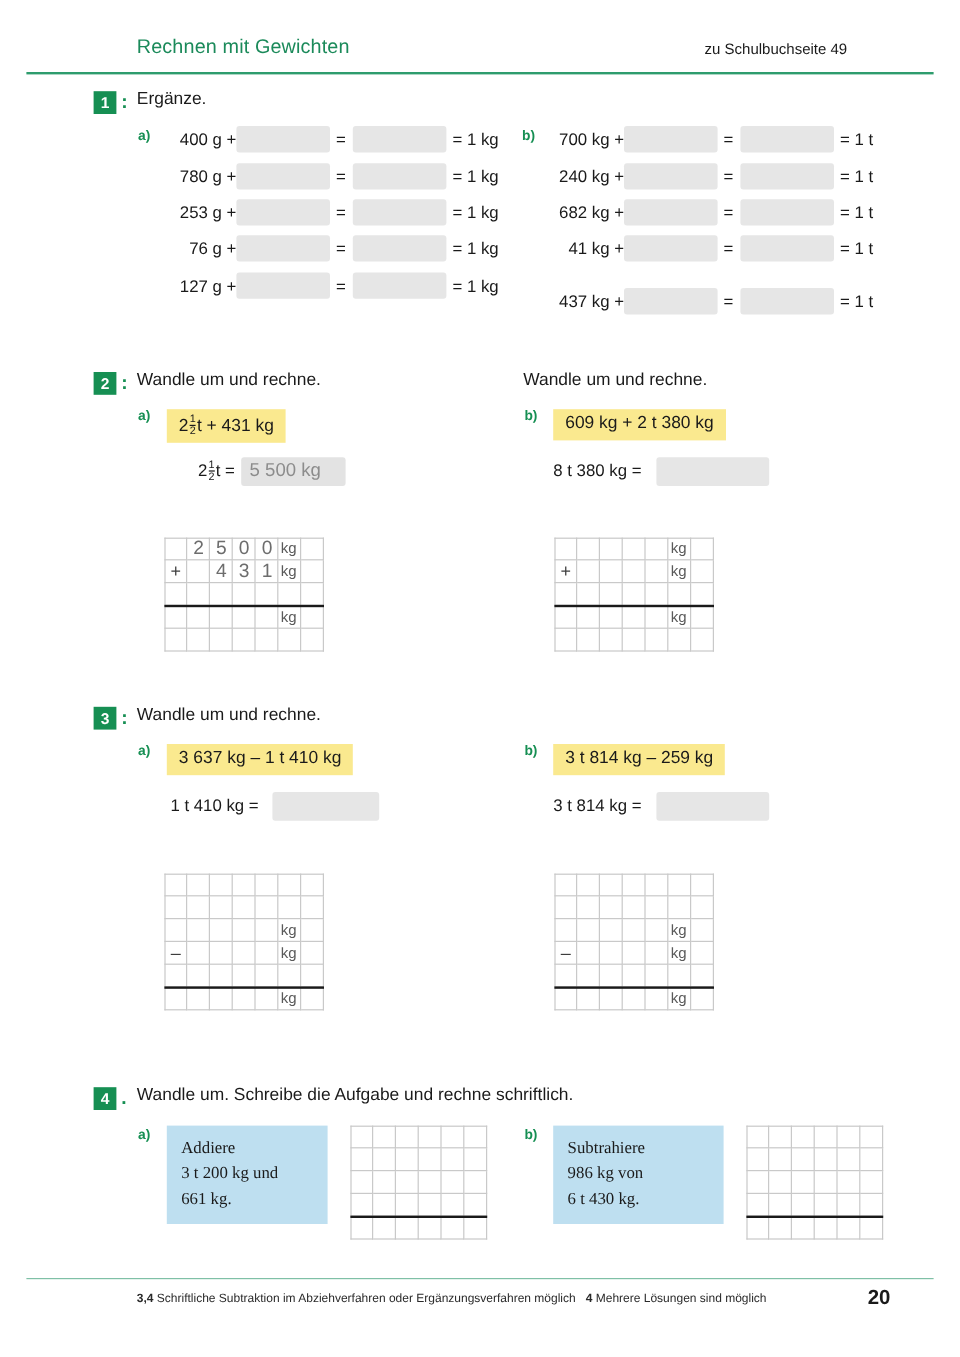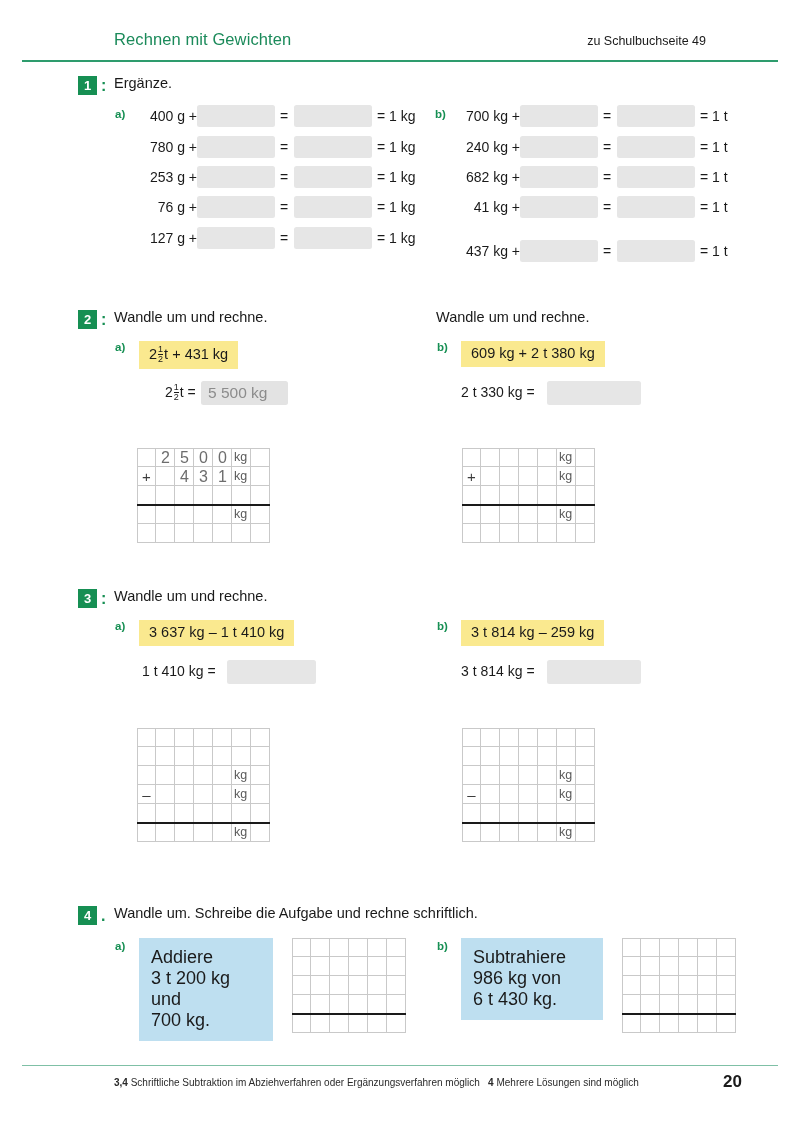--- a/index.html
+++ b/index.html
@@ -184,23 +184,24 @@
   .grid-rule {
     position: absolute;
     height: 2.2px;
     background: #1a1a1a;
   }
 
   
   .word-box {
     position: absolute;
     background: #bedff0;
-    font-size: 18px;
+    font-size: 14px;
     line-height: 21px;
     padding: 9px 12px 10px 12px;
+    font-family: Liberation Serif, serif;
   }
 
   
   .footer-rule {
     position: absolute;
     left: 22px;
     top: 1065px;
     width: 756px;
     height: 1.4px;
     background: #7fc0a6;
@@ -384,21 +385,21 @@
     <div class="grid-digit" style="left:38px;top:19px;width:19px;">4</div>
     <div class="grid-digit" style="left:57px;top:19px;width:19px;">3</div>
     <div class="grid-digit" style="left:76px;top:19px;width:19px;">1</div>
     <div class="grid-unit" style="left:97px;top:19px;">kg</div>
     <div class="grid-rule" style="left:0;top:56px;width:133px;"></div>
     <div class="grid-unit" style="left:97px;top:57px;">kg</div>
   </div>
 
   <div class="sub-label" style="left:437px;top:341px;">b)</div>
   <div class="highlight-box" style="left:461px;top:341px;">609 kg + 2 t 380 kg</div>
-  <div class="conv-line" style="left:461px;top:381px;">2 t 330 kg =</div>
+  <div class="conv-line" style="left:461px;top:381px;">8 t 380 kg =</div>
   <div class="empty-field" style="left:547px;top:381px;width:94px;"></div>
 
   <div class="calc-grid" style="left:462px;top:448px;width:133px;height:95px;">
     <div class="grid-edge-l" style="left:0;top:0;height:95px;"></div>
     <div class="grid-edge-t" style="left:0;top:0;width:133px;"></div>
     <div class="grid-cell" style="left:0;top:0;width:19px;height:19px;"></div>
     <div class="grid-cell" style="left:19px;top:0;width:19px;height:19px;"></div>
     <div class="grid-cell" style="left:38px;top:0;width:19px;height:19px;"></div>
     <div class="grid-cell" style="left:57px;top:0;width:19px;height:19px;"></div>
     <div class="grid-cell" style="left:76px;top:0;width:19px;height:19px;"></div>
@@ -562,21 +563,21 @@
 
 <div class="exercise" style="left:0;top:0;">
   <div class="ex-badge" style="left:78px;top:906px;">4</div>
   <div class="ex-colon" style="left:101px;top:906px;">.</div>
   <div class="ex-instruction" style="left:114px;top:905px;">Wandle um. Schreibe die Aufgabe und rechne schriftlich.</div>
 
   <div class="sub-label" style="left:115px;top:940px;">a)</div>
   <div class="word-box" style="left:139px;top:938px;width:134px;">
     <div>Addiere</div>
     <div>3 t 200 kg und</div>
-    <div>700 kg.</div>
+    <div>661 kg.</div>
   </div>
 
   <div class="calc-grid" style="left:292px;top:938px;width:114px;height:95px;">
     <div class="grid-edge-l" style="left:0;top:0;height:95px;"></div>
     <div class="grid-edge-t" style="left:0;top:0;width:114px;"></div>
     <div class="grid-cell" style="left:0;top:0;width:19px;height:19px;"></div>
     <div class="grid-cell" style="left:19px;top:0;width:19px;height:19px;"></div>
     <div class="grid-cell" style="left:38px;top:0;width:19px;height:19px;"></div>
     <div class="grid-cell" style="left:57px;top:0;width:19px;height:19px;"></div>
     <div class="grid-cell" style="left:76px;top:0;width:19px;height:19px;"></div>

